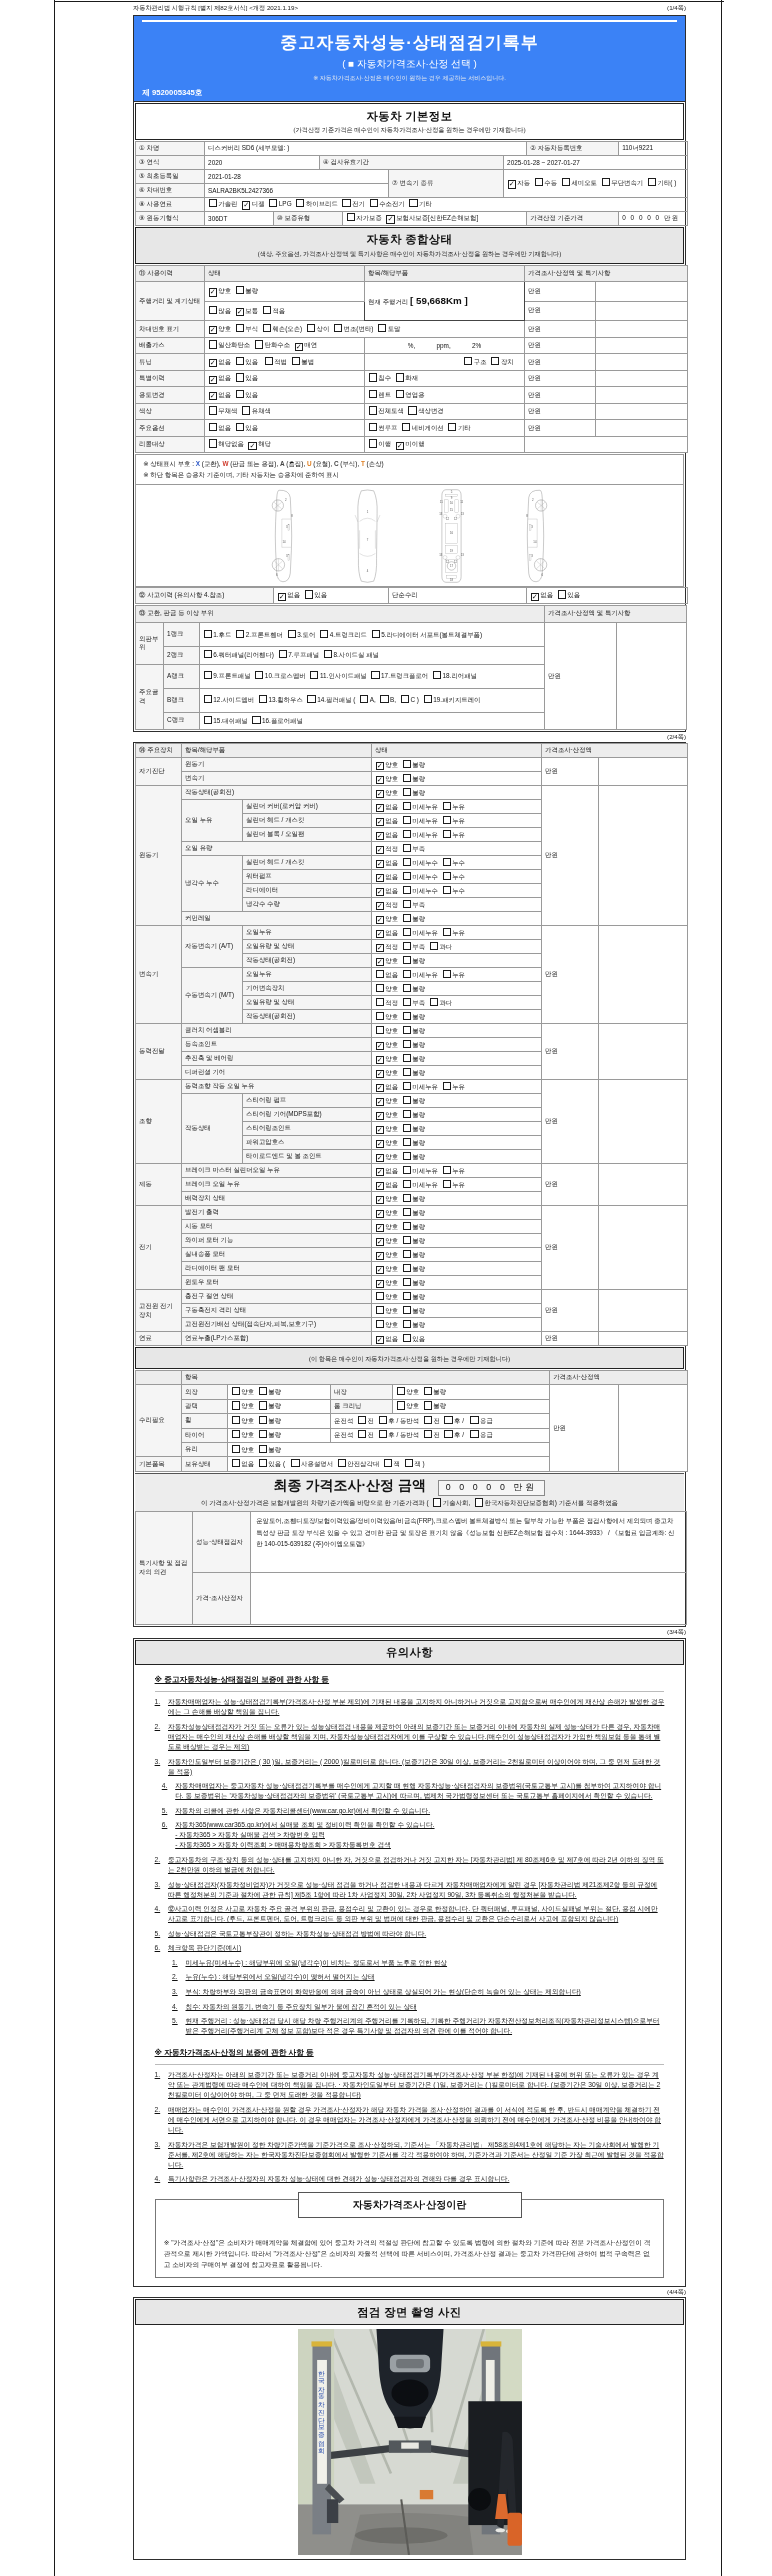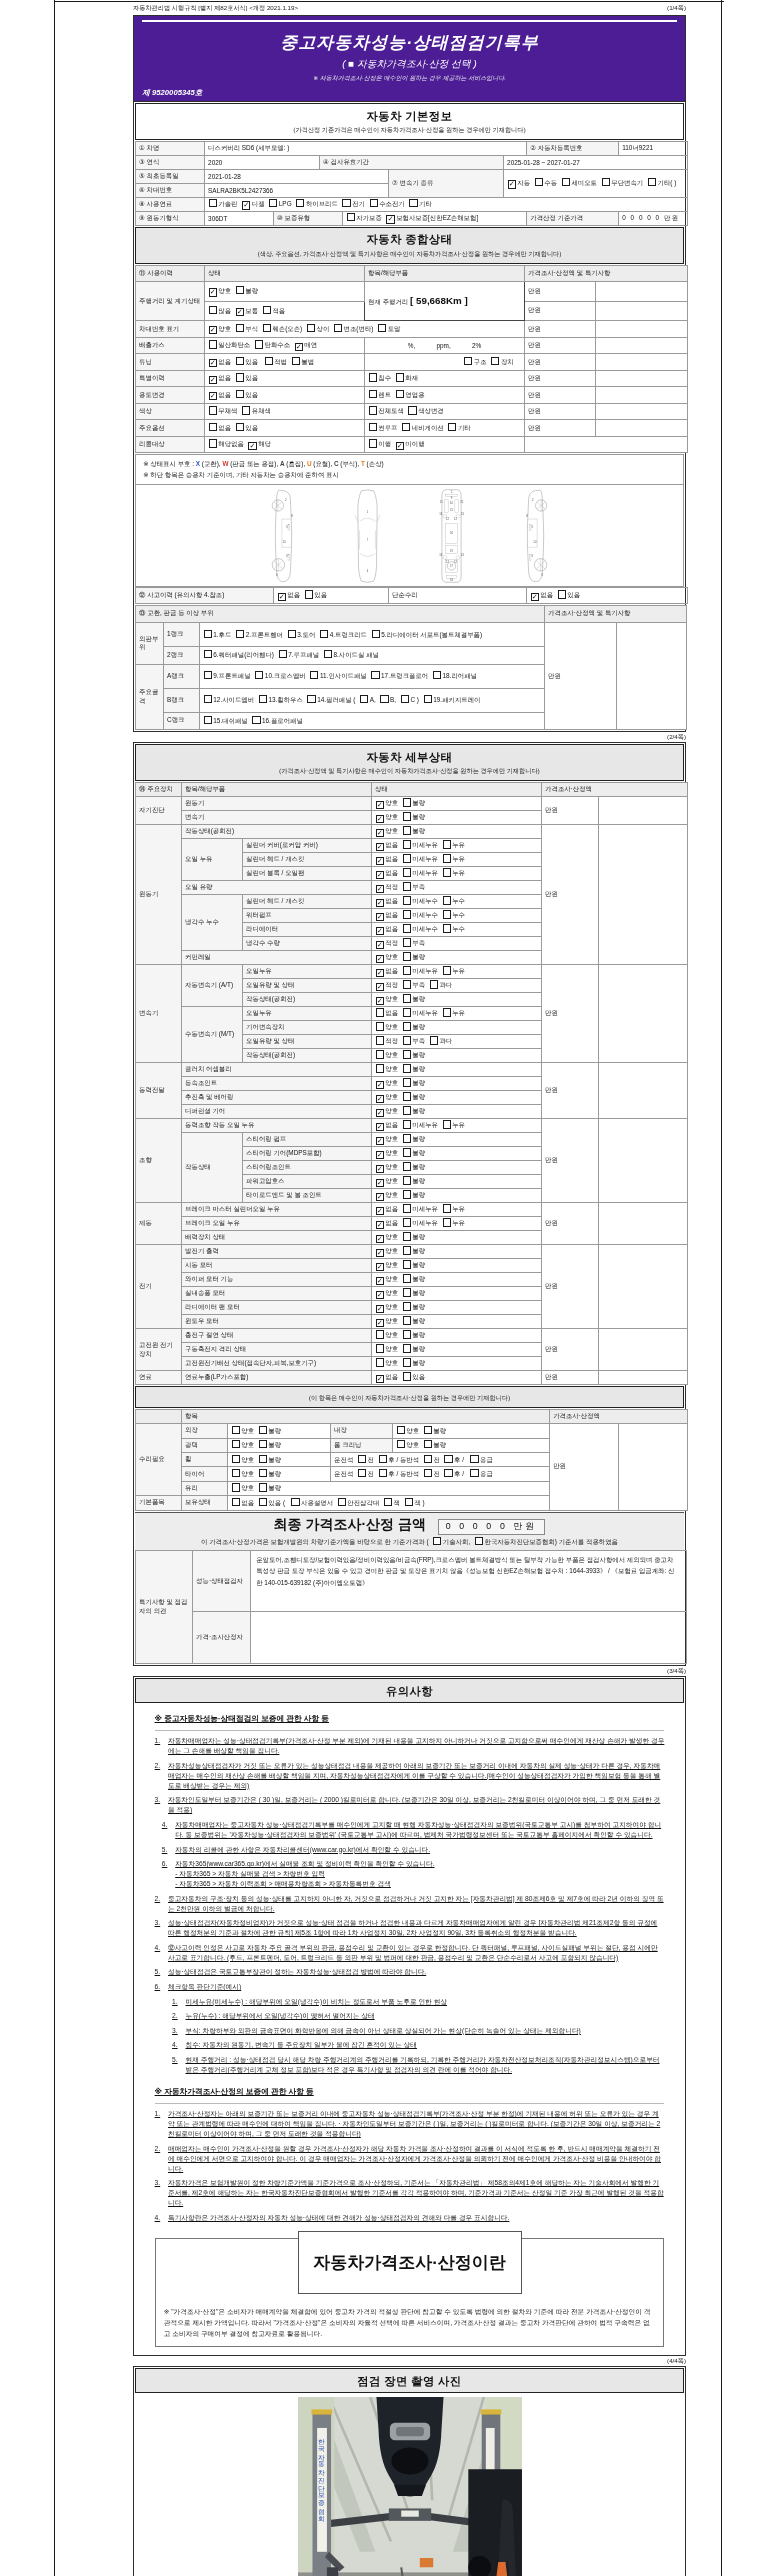--- a/index.html
+++ b/index.html
@@ -7,21 +7,21 @@
     width:773px;height:2576px;position:relative;overflow:hidden;background:#fff;
     font-family:"Liberation Sans","DejaVu Sans",sans-serif;color:#111;
   }
   .scan-edge{position:absolute;top:0;bottom:0;width:1px;background:#1a1a1a;}
   .scan-top{position:absolute;top:1px;left:54px;right:49px;height:1px;background:#1a1a1a;}
   .content{position:absolute;left:133px;top:4.1px;width:553px;}
   .meta-row{display:flex;justify-content:space-between;font-size:6.2px;color:#222;margin-bottom:2.1px;}
   .marker-row{text-align:right;font-size:6.2px;color:#222;height:10.3px;line-height:10.3px;}
 
   
-  .dark-header{background:#4c1d95;color:#fff;padding:4.1px 8.2px 3.1px;border:1.5px solid #2e2e2e;border-bottom:none;font-style:italic;}
+  .dark-header{background:#3b82f6;color:#fff;padding:4.1px 8.2px 3.1px;border:1.5px solid #2e2e2e;border-bottom:none;}
   .dark-header .wline{height:2.1px;background:#fff;margin:0 0 8.2px;}
   .doc-title{text-align:center;font-size:17px;font-weight:bold;letter-spacing:1px;}
   .doc-subtitle{text-align:center;font-size:9.8px;margin-top:4.1px;}
   .doc-note{text-align:center;font-size:6px;margin-top:3.1px;color:#eee;}
   .doc-no{font-size:7.7px;font-weight:bold;margin-top:5.2px;}
 
   .pagebox{border:1.5px solid #2e2e2e;background:#fff;}
 
   .sec-head{border:1px solid #222;background:#e7e7e7;text-align:center;padding:4.6px 0 3.6px;margin:1px;font-family:Liberation Serif, serif;}
   .sec-head.white{background:#fff;}
@@ -77,22 +77,22 @@
 
   .notice-body{padding:2.1px 20.6px 7.2px;text-decoration:underline;}
   .notice-h{font-size:7.7px;font-weight:bold;padding:7.2px 0 6.2px;border-bottom:0.5px solid #bbb;margin-bottom:5.2px;}
   .notice-p{display:flex;font-size:6.7px;line-height:10px;margin:4.6px 0;color:#1a1a1a;}
   .notice-p .num{width:13.4px;flex:none;}
   .notice-p .txt{white-space:pre-line;}
   .ind1{padding-left:7.2px;}
   .ind2{padding-left:17.5px;}
 
   .pricebox-wrap{margin:3.1px 20.6px 8.2px;border:0.8px solid #777;padding:7.2px 8.2px 6.2px;}
-  .pricebox-title{width:222px;margin:-15.5px auto 12px;border:0.8px solid #555;background:#fff;text-align:center;
-                  font-size:17px;font-weight:bold;padding:19px 0;}
+  .pricebox-title{width:222px;margin:-15.5px auto 19px;border:0.8px solid #555;background:#fff;text-align:center;
+                  font-size:10px;font-weight:bold;padding:5px 0;}
   .pricebox-text{font-size:6.7px;line-height:11.3px;color:#1a1a1a;}
 
   .photo-wrap{text-align:center;padding:3.1px 0 2.6px;}
 </style>
 </head>
 <body>
 
 <div class="scan-edge" style="left:54px"></div>
 <div class="scan-edge" style="left:721px"></div>
 <div class="scan-top"></div>
@@ -392,24 +392,20 @@
         <td><span class="cb"></span><span class="cl">15.대쉬패널</span><span class="cb"></span><span class="cl">16.플로어패널</span></td>
       </tr>
     </tbody>
       </table>
   </div>
 
   <div class="marker-row">(2/4쪽)</div>
 
   <div class="pagebox">
 
-    <div class="sec-head">
-      <div class="sec-title">자동차 세부상태</div>
-      <div class="sec-note">(가격조사·산정액 및 특기사항은 매수인이 자동차가격조사·산정을 원하는 경우에만 기재합니다)</div>
-    </div>
 
     <table class="t detail">
       <colgroup>
         <col style="width:46px">
           <col style="width:61px">
           <col style="width:129px">
           <col style="width:170px">
           <col style="width:57px">
           <col style="width:89px">
       </colgroup>

